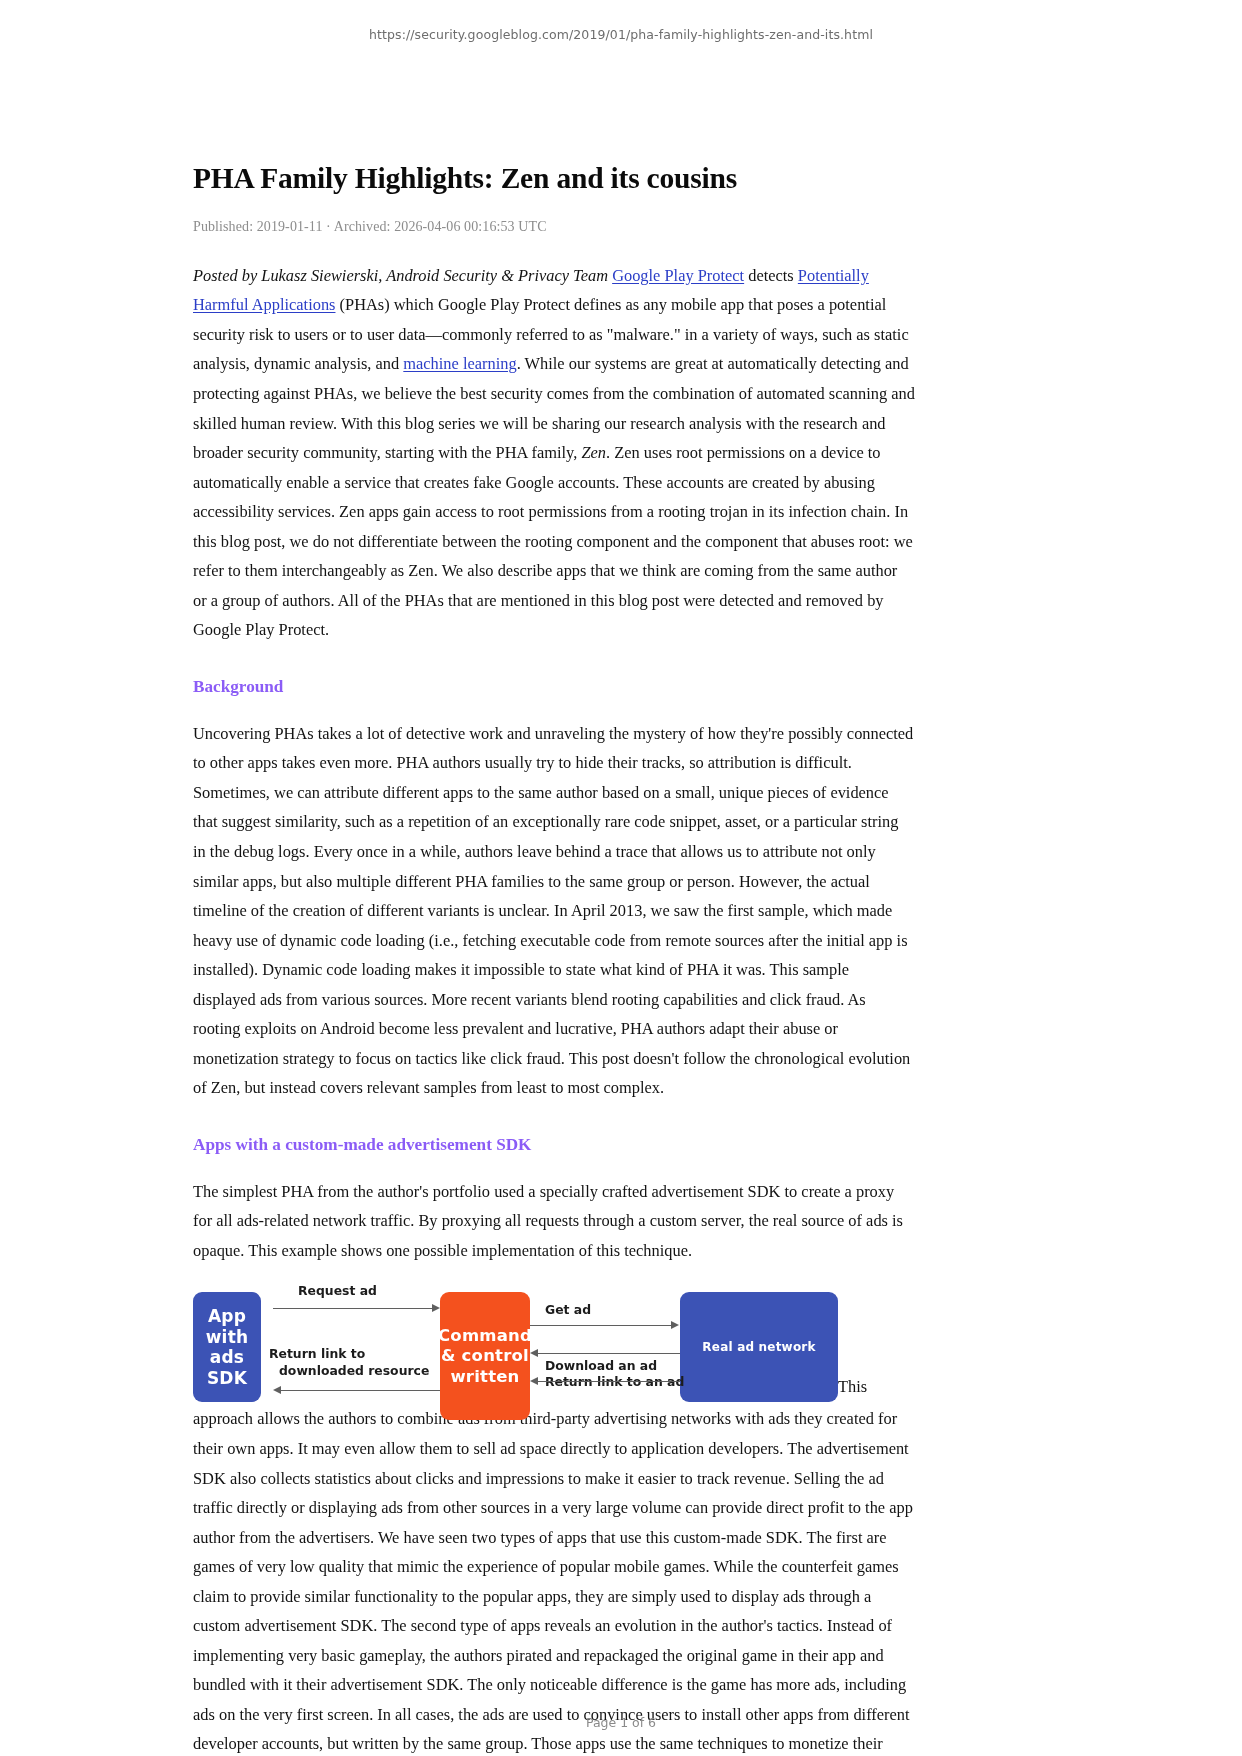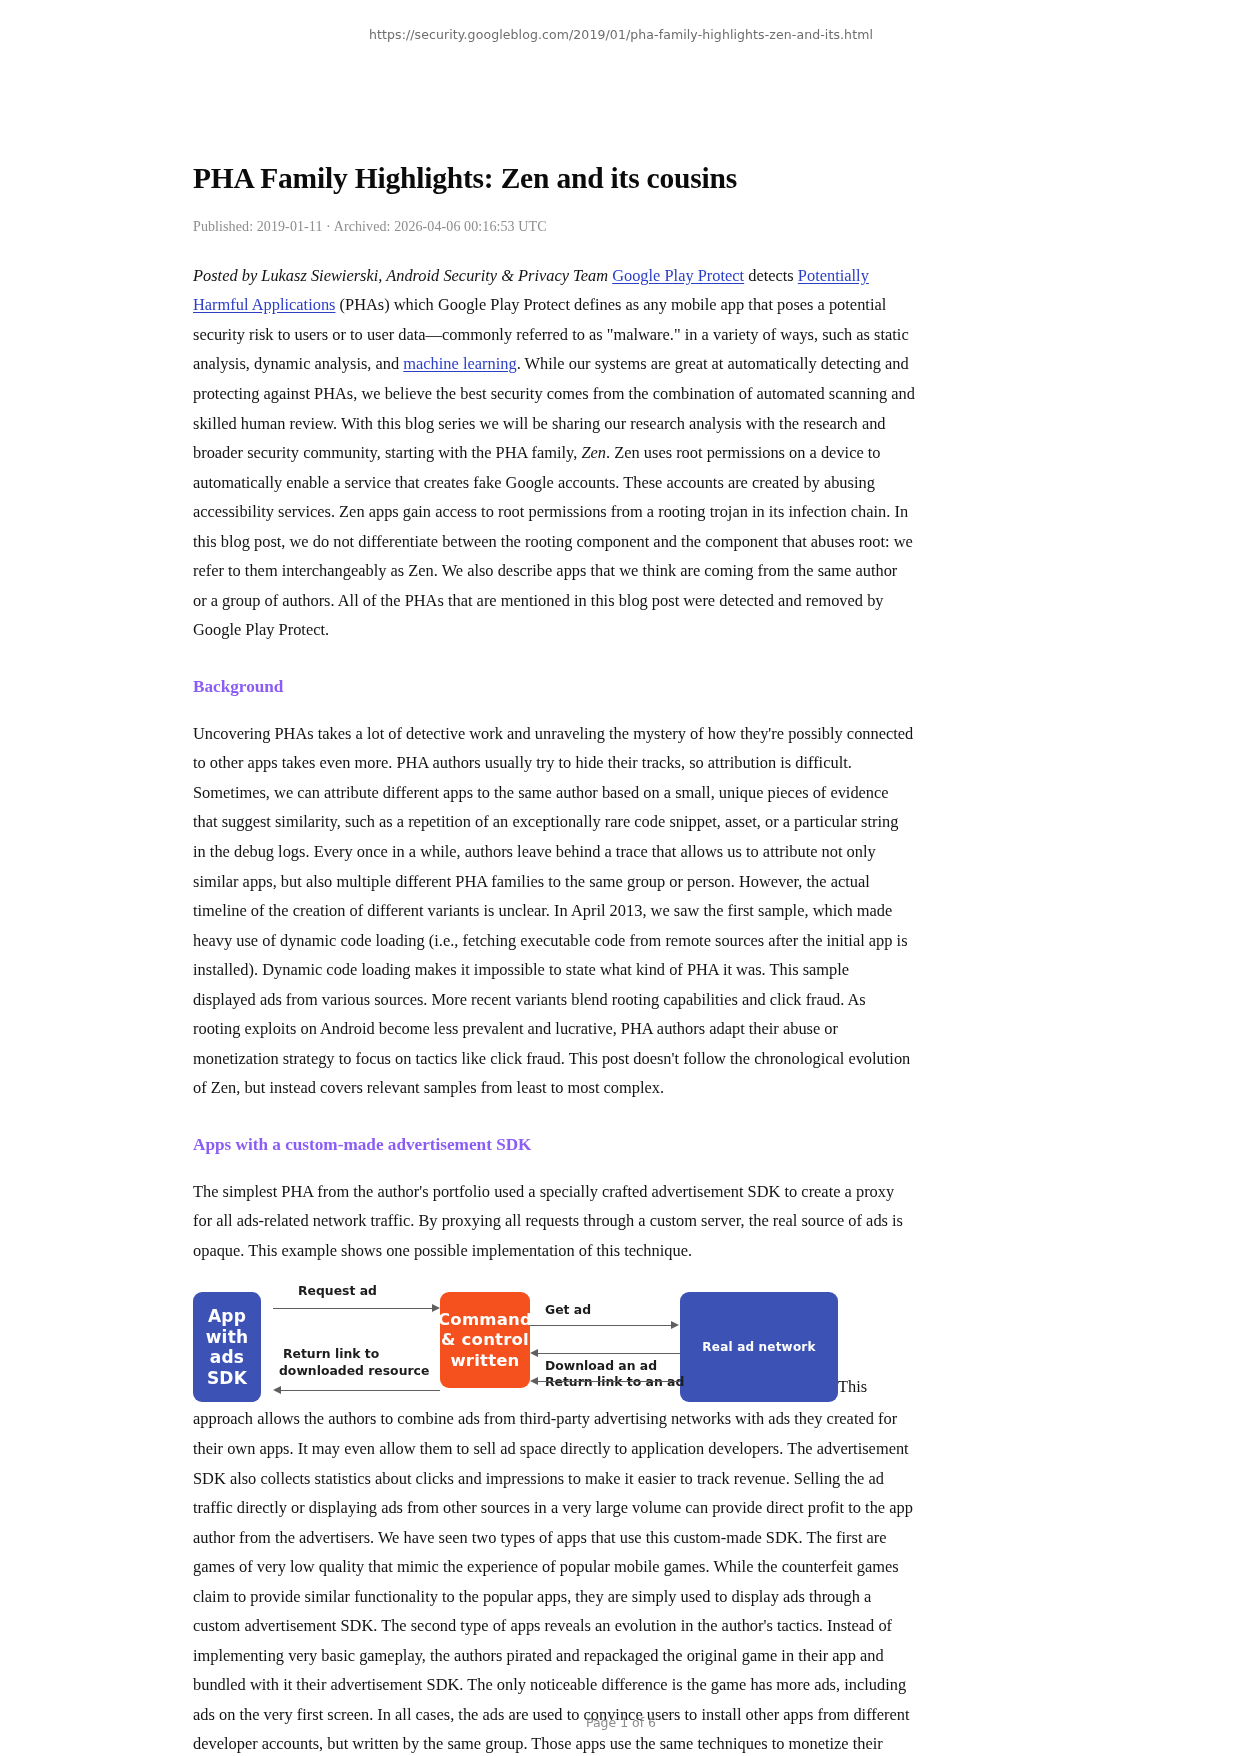--- a/index.html
+++ b/index.html
@@ -142,21 +142,21 @@
   }
   .node-app {
     left: 0px; top: 9px;
     width: 68px; height: 110px;
     background: #3c53b5;
     font-size: 17px;
     line-height: 1.22;
   }
   .node-cc {
     left: 247px; top: 9px;
-    width: 90px; height: 96px;
+    width: 90px; height: 128px;
     background: #f4511e;
     font-size: 16.5px;
     line-height: 1.22;
   }
   .node-real {
     left: 487px; top: 9px;
     width: 158px; height: 110px;
     background: #3c53b5;
     font-size: 12px;
     line-height: 1.22;
@@ -231,21 +231,21 @@
         <span class="node node-real">
           <span>Real ad network</span>
         </span>
 
         
         <span class="edge-label" style="left:105px; top:0px;">Request ad</span>
         <span class="arrow-line" style="left:80px; top:25px; width:160px;"></span>
         <span class="arrow-head right" style="left:239px; top:20.6px;"></span>
 
         
-        <span class="edge-label" style="left:90px; top:63px;">Return link to</span>
+        <span class="edge-label" style="left:76px; top:63px;">Return link to</span>
         <span class="edge-label" style="left:86px; top:80px;">downloaded resource</span>
         <span class="arrow-line" style="left:88px; top:107px; width:159px;"></span>
         <span class="arrow-head left" style="left:80px; top:102.6px;"></span>
 
         
         <span class="edge-label" style="left:352px; top:19px;">Get ad</span>
         <span class="arrow-line" style="left:337px; top:42px; width:142px;"></span>
         <span class="arrow-head right" style="left:478px; top:37.6px;"></span>
 
         

